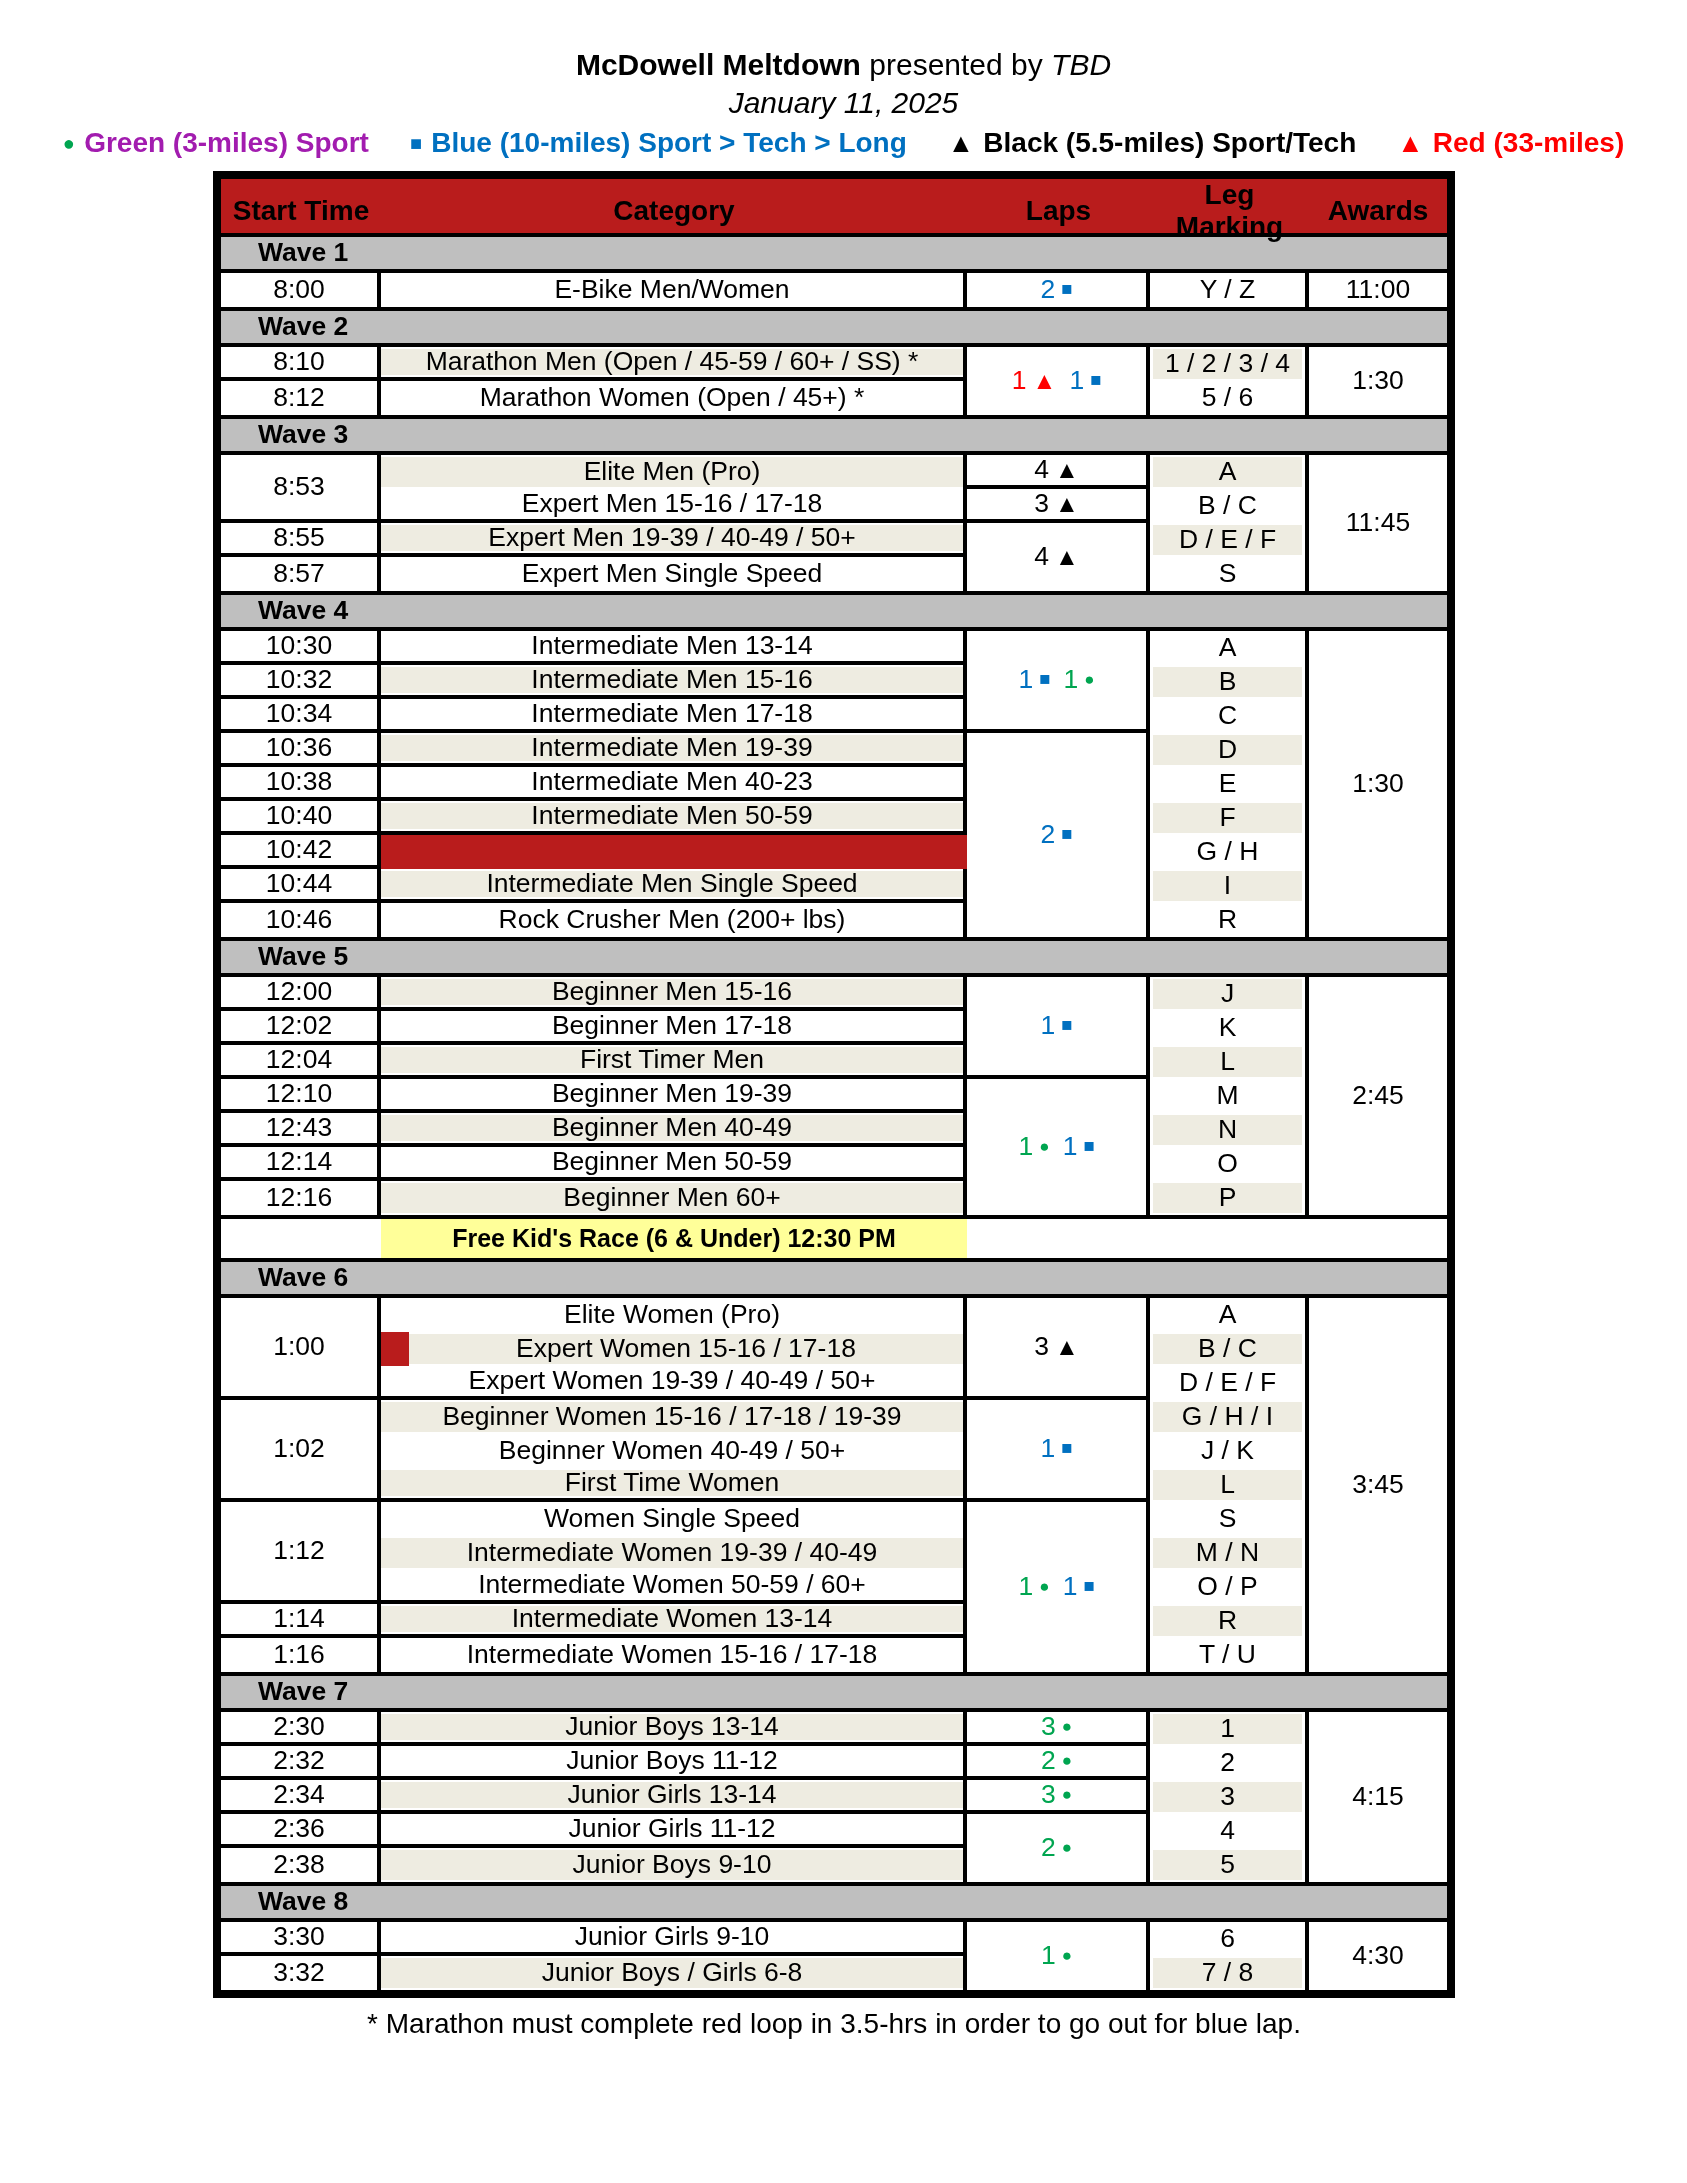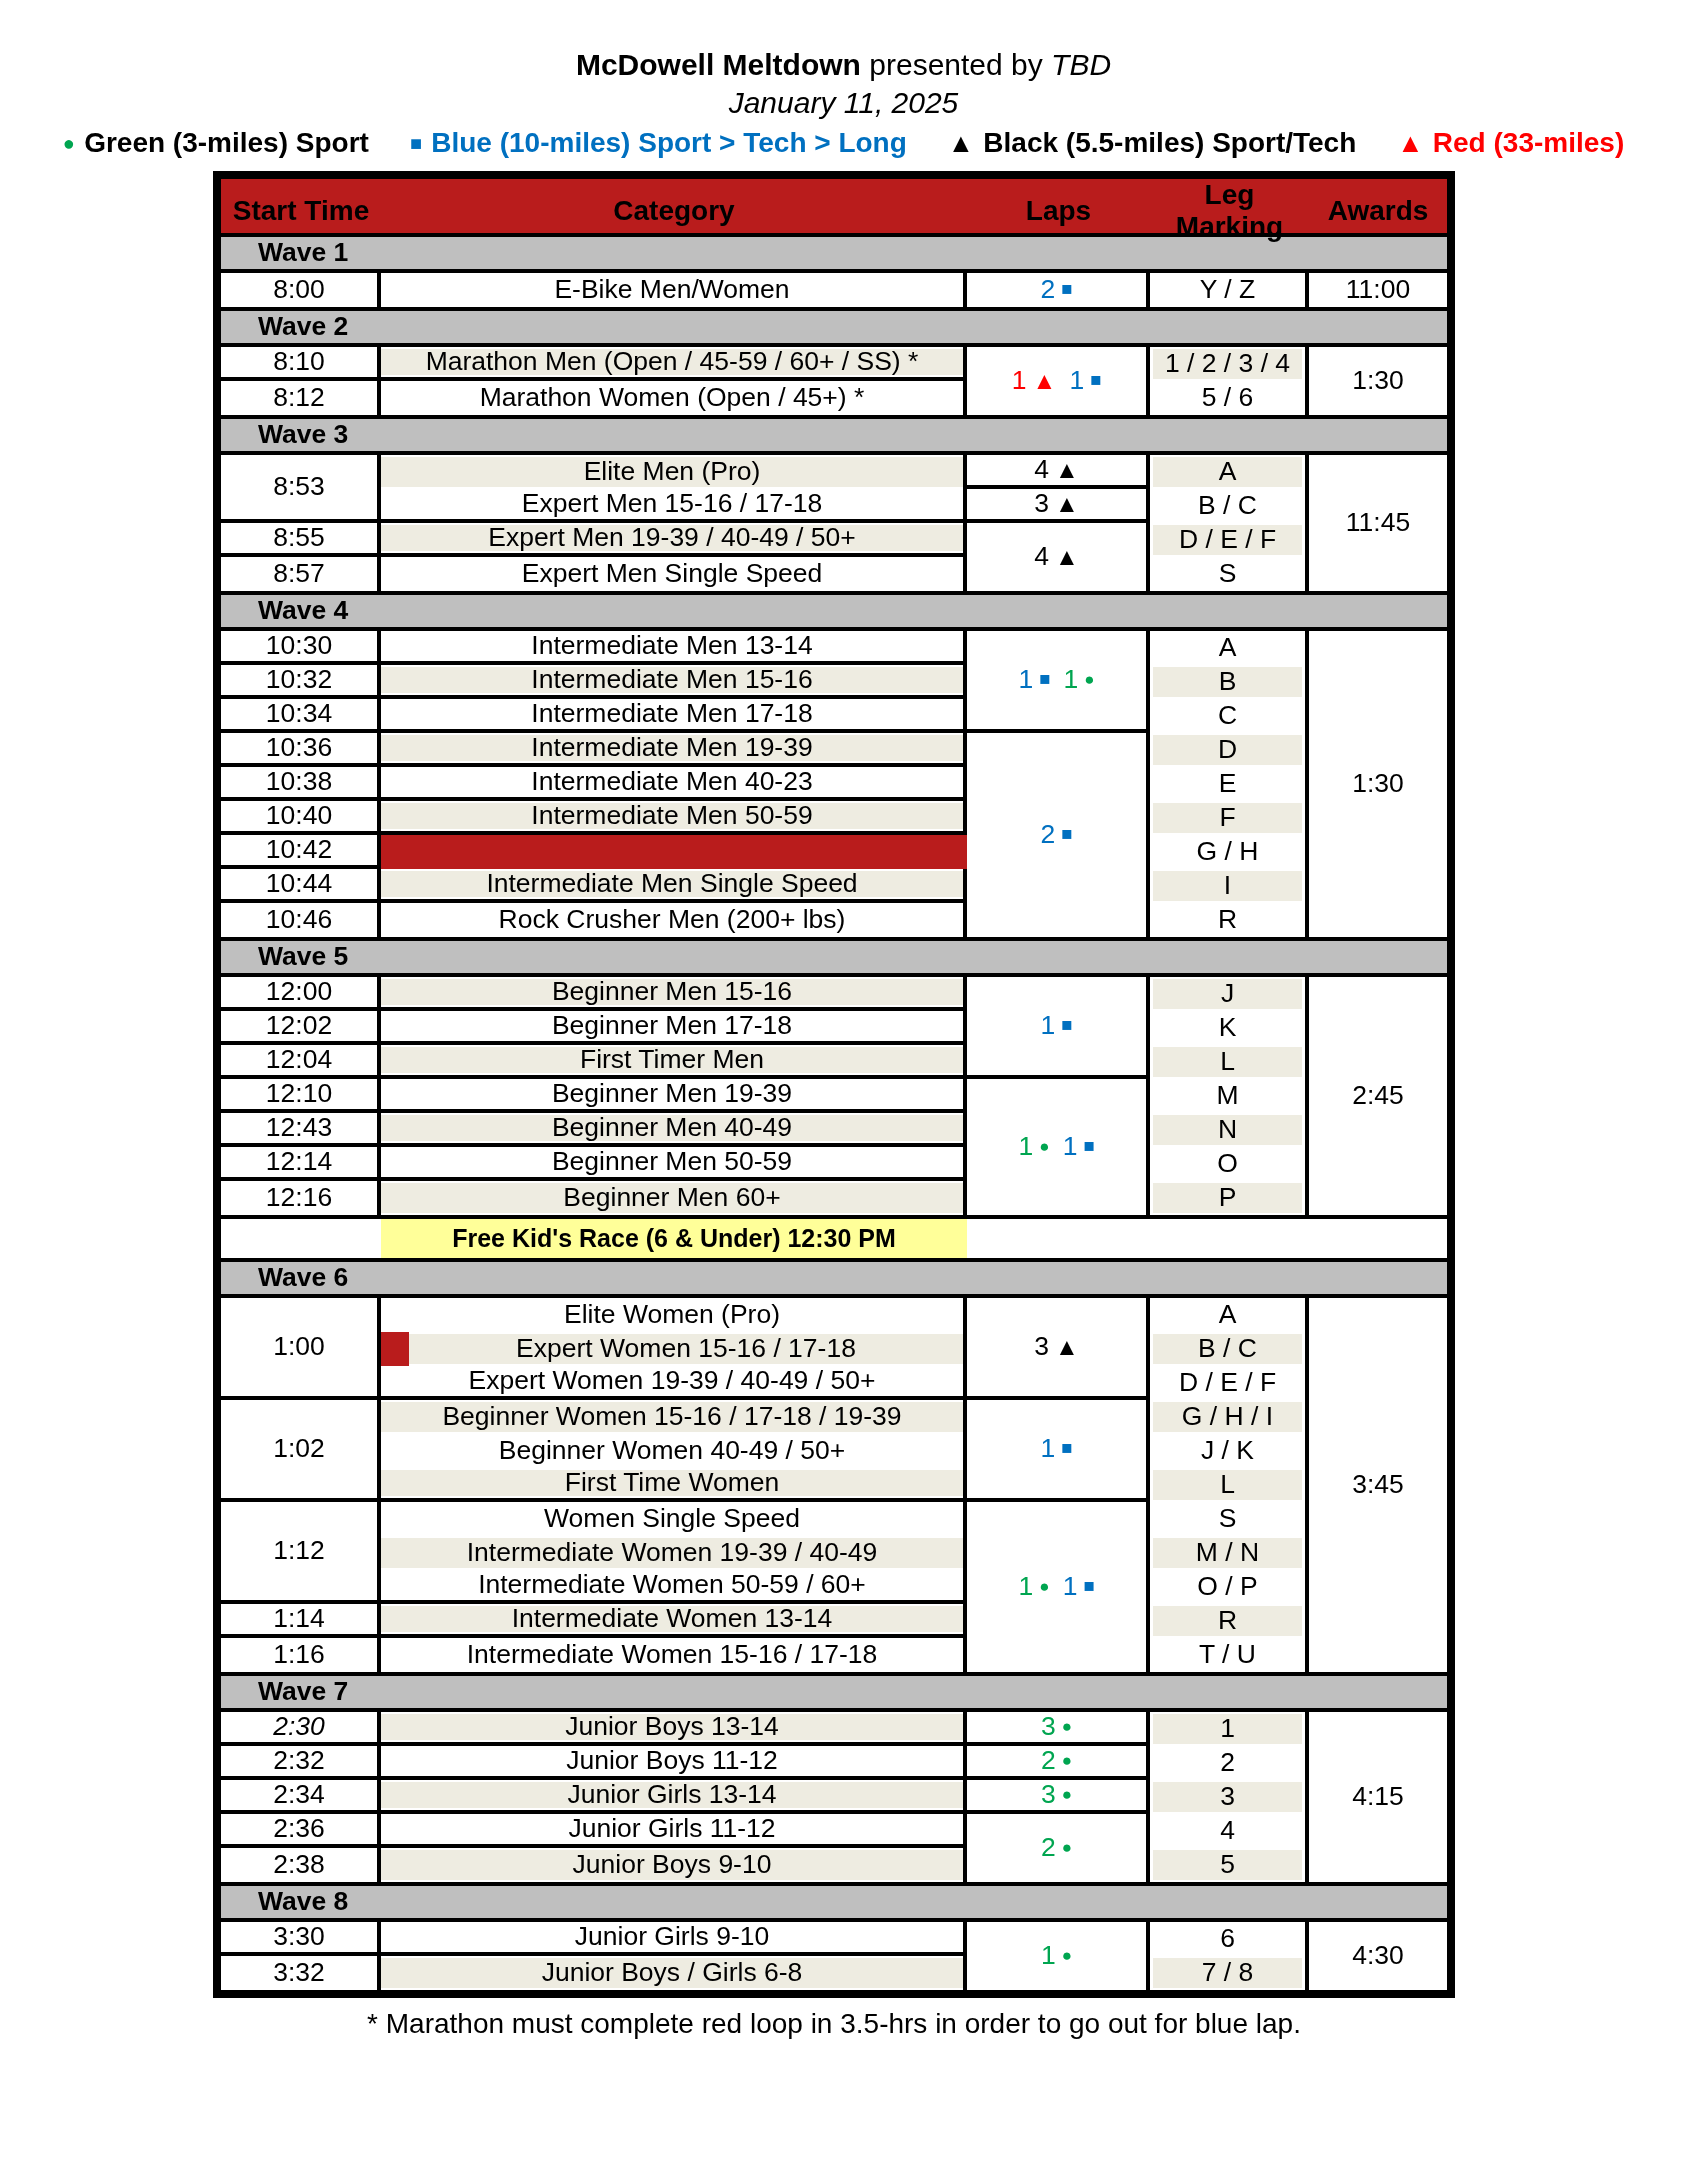--- a/index.html
+++ b/index.html
@@ -50,21 +50,21 @@
   <div class="title-line">
     <span class="t-bold">McDowell Meltdown</span>
     <span>presented by</span>
     <span class="t-italic">TBD</span>
   </div>
   <div class="date-line">January 11, 2025</div>
 
   <div class="legend">
     <div class="legend-item">
       <span class="lg-sym s-circle" style="color: rgb(0, 165, 80);">●</span>
-      <span style="color: #000000;">Green (3-miles) Sport</span>
+      <span style="color: #a21caf;">Green (3-miles) Sport</span>
     </div>
     <div class="legend-item">
       <span class="lg-sym s-square" style="color: rgb(0, 112, 192);">■</span>
       <span style="color: rgb(0, 112, 192);">Blue (10-miles) Sport &gt; Tech &gt; Long</span>
     </div>
     <div class="legend-item">
       <span class="lg-sym s-tri" style="color: rgb(0, 0, 0);">▲</span>
       <span style="color: rgb(0, 0, 0);">Black (5.5-miles) Sport/Tech</span>
     </div>
     <div class="legend-item">
@@ -436,21 +436,21 @@
               <span class="lap-num">1</span>
               <span class="sym sym-square">■</span>
             </span>
           </div>
           <div class="cell c-award" style="grid-area: 1 / 5 / span 11;">3:45</div>
         </div>
         <div class="wave-band">
           <span>Wave 7</span>
         </div>
         <div class="wave-grid" style="grid-template-rows: repeat(5, 34px);">
-          <div class="cell c-time bb" style="grid-area: 1 / 1 / span 1; font-style: italic;">2:30</div>
+          <div class="cell c-time bb" style="grid-area: 1 / 1 / span 1;">2:30</div>
           <div class="cell c-time bb" style="grid-area: 2 / 1 / span 1;">2:32</div>
           <div class="cell c-time bb" style="grid-area: 3 / 1 / span 1;">2:34</div>
           <div class="cell c-time bb" style="grid-area: 4 / 1 / span 1;">2:36</div>
           <div class="cell c-time" style="grid-area: 5 / 1 / span 1;">2:38</div>
           <div class="cell c-cat bb" style="grid-area: 1 / 2;">
             <div class="fill shaded">Junior Boys 13-14</div>
           </div>
           <div class="cell c-leg" style="grid-area: 1 / 4;">
             <div class="fill leg-fill shaded">1</div>
           </div>

